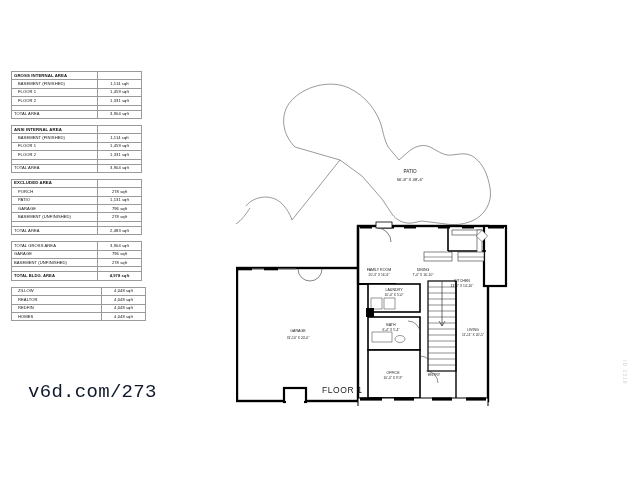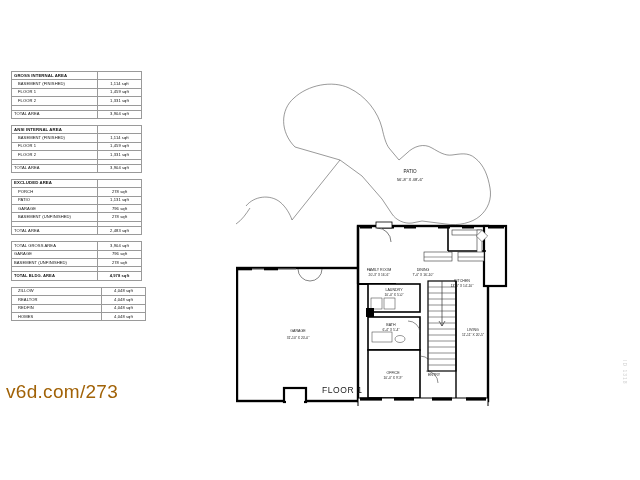--- a/index.html
+++ b/index.html
@@ -54,27 +54,27 @@
     border-right: 1px solid #9a9a9a;
     border-top: none;
     border-bottom: none;
   }
   .row-total td { font-weight: normal; }
   .row-total.bold td { font-weight: bold; }
 
   
   #watermark {
     position: absolute;
-    left: 6px;
+    left: 28px;
     top: 381px;
     font-size: 19px;
     font-weight: normal;
-    color: #a16207;
+    color: #0f172a;
     letter-spacing: 0.3px;
-    font-family: Liberation Sans, sans-serif;
+    font-family: Liberation Mono, monospace;
   }
 
   
   #side-code {
     position: absolute;
     left: 622px;
     top: 360px;
     font-size: 5px;
     color: #d2d2d2;
     writing-mode: vertical-rl;

